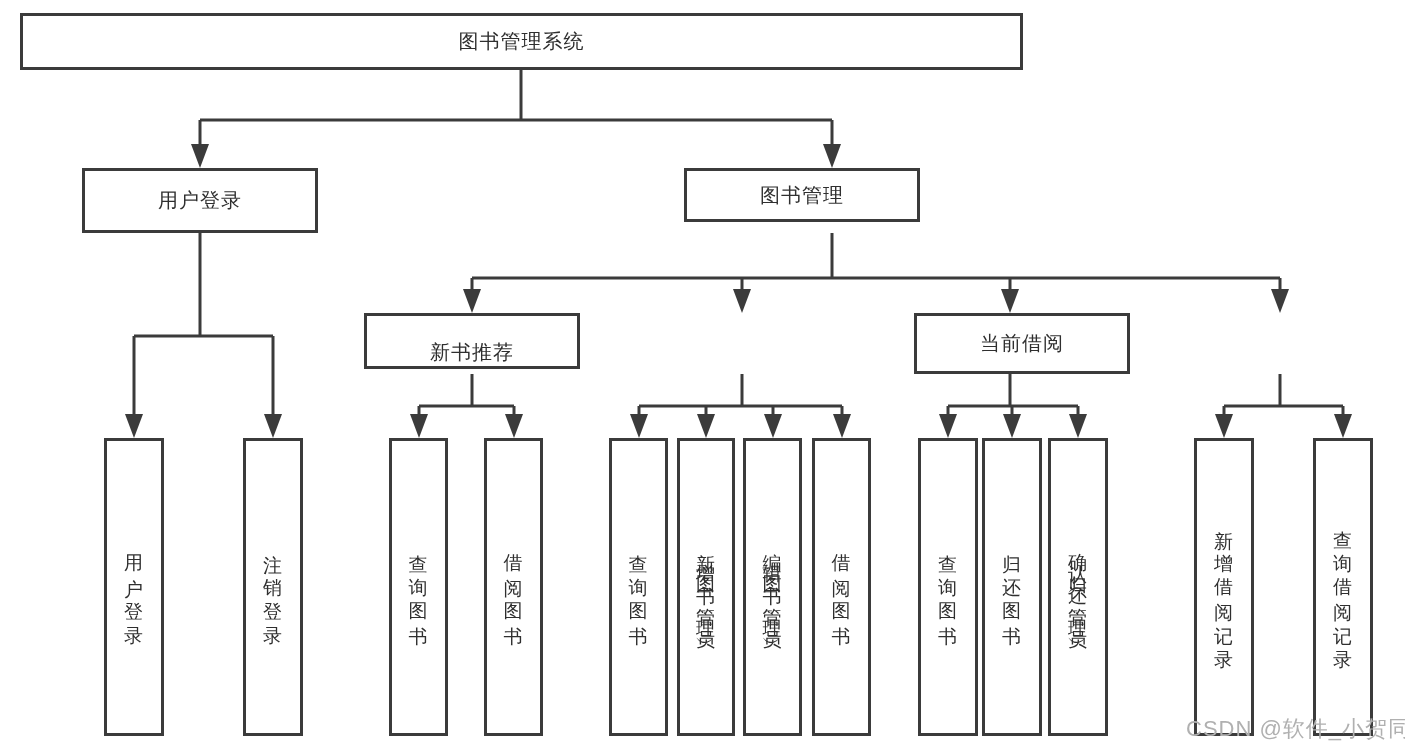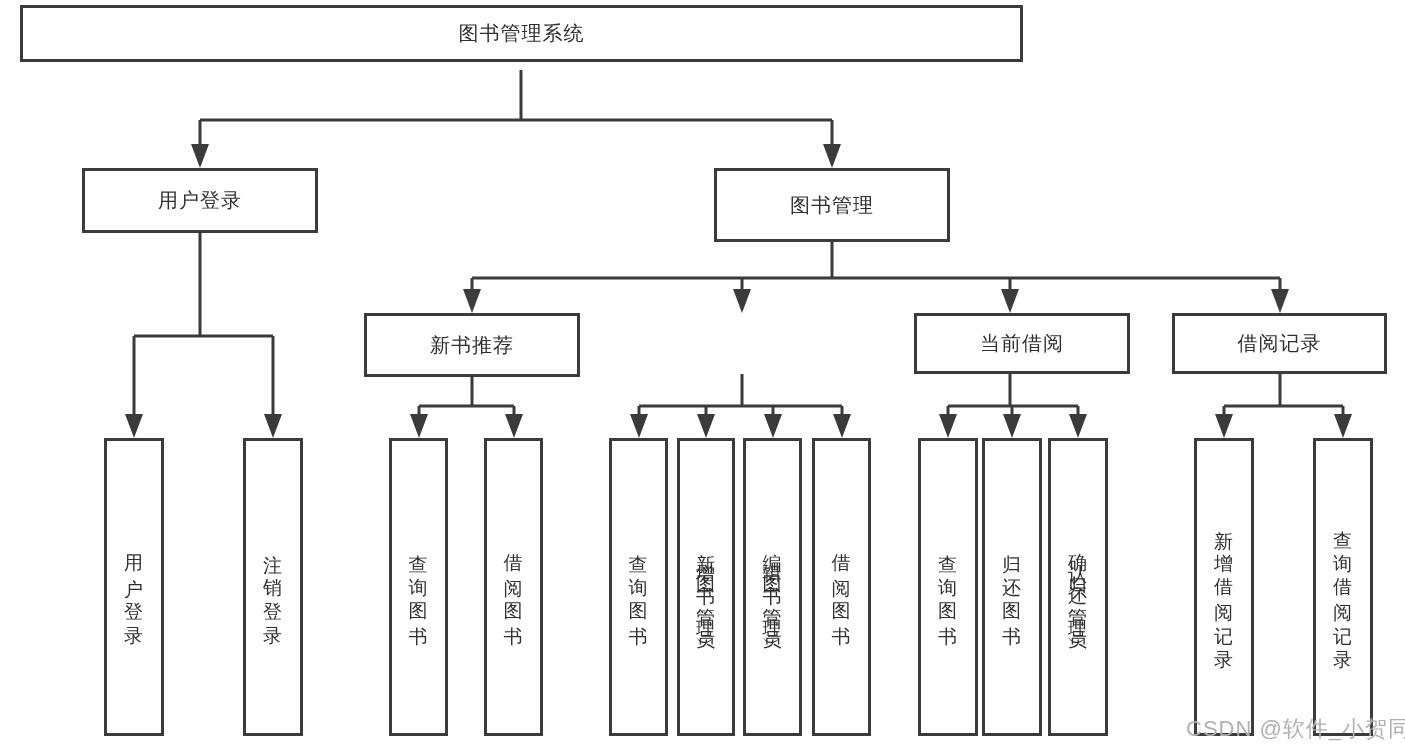--- a/index.html
+++ b/index.html
@@ -107,39 +107,36 @@
       <line x1="1078" y1="406" x2="1078" y2="420" stroke="#3b3b3b" stroke-width="3"></line>
       <polygon points="1078,438 1069,414 1087,414" fill="#3b3b3b"></polygon>
       <line x1="1280" y1="374" x2="1280" y2="406" stroke="#3b3b3b" stroke-width="3"></line>
       <line x1="1224" y1="406" x2="1343" y2="406" stroke="#3b3b3b" stroke-width="3"></line>
       <line x1="1224" y1="406" x2="1224" y2="420" stroke="#3b3b3b" stroke-width="3"></line>
       <polygon points="1224,438 1215,414 1233,414" fill="#3b3b3b"></polygon>
       <line x1="1343" y1="406" x2="1343" y2="420" stroke="#3b3b3b" stroke-width="3"></line>
       <polygon points="1343,438 1334,414 1352,414" fill="#3b3b3b"></polygon>
     </svg>
 
-  <div class="hbox" style="left:20px; top:5px; width:1003px; height:57px;">
+  <div class="hbox" style="left:20px; top:13px; width:1003px; height:57px;">
     <span>图书管理系统</span>
   </div>
 
   <div class="hbox" style="left:82px; top:168px; width:236px; height:65px;">
     <span>用户登录</span>
   </div>
-  <div class="hbox" style="left:714px; top:168px; width:236px; height:74px;">
+  <div class="hbox" style="left:684px; top:168px; width:236px; height:54px;">
     <span>图书管理</span>
   </div>
 
-  <div class="hbox" style="left:364px; top:313px; width:216px; height:64px;">
+  <div class="hbox" style="left:364px; top:313px; width:216px; height:56px;align-items:flex-end;">
     <span>新书推荐</span>
   </div>
   <div class="hbox" style="left:902px; top:313px; width:216px; height:61px;margin-left:12px;">
     <span>当前借阅</span>
-  </div>
-  <div class="hbox" style="left:1172px; top:313px; width:215px; height:61px;">
-    <span>借阅记录</span>
   </div>
 
   <div class="vbox" style="left:104px; width:60px;">
     <span class="vtext" style="letter-spacing: 24px;">用户登录</span>
   </div>
   <div class="vbox" style="left:243px; width:60px;">
     <span class="vtext" style="letter-spacing: 24px;">注销登录</span>
   </div>
 
   <div class="vbox" style="left:389px; width:59px;">

